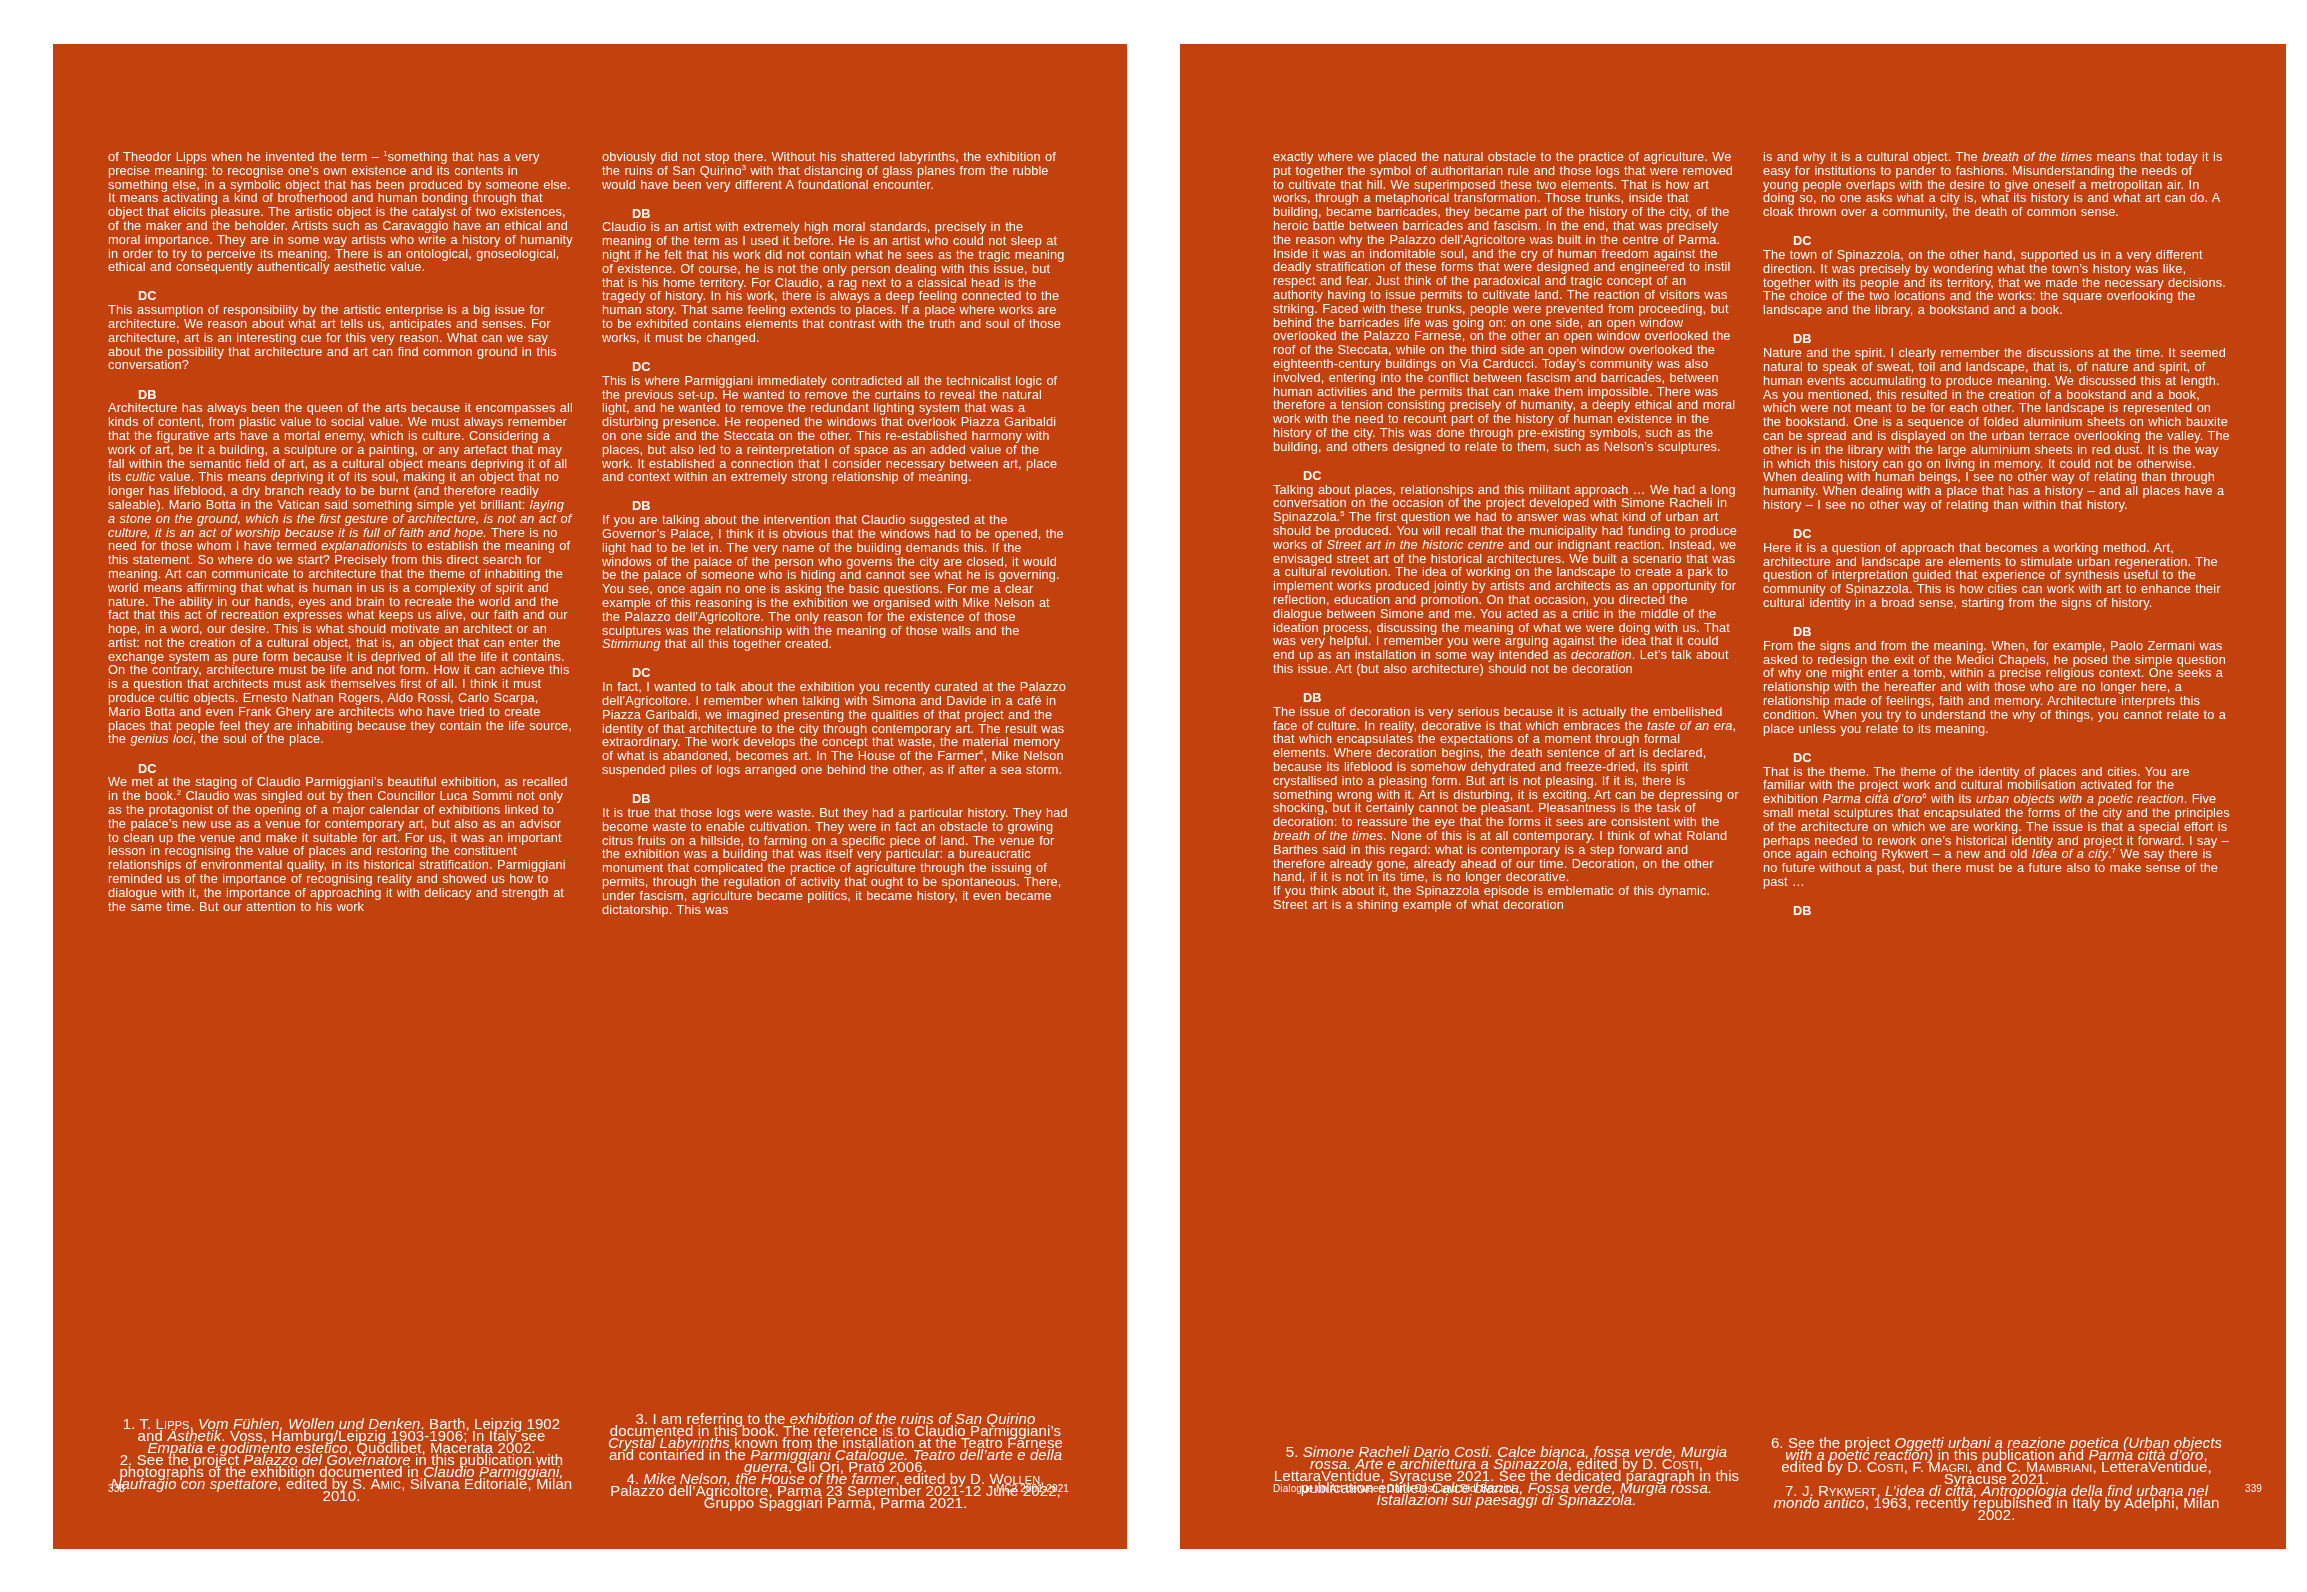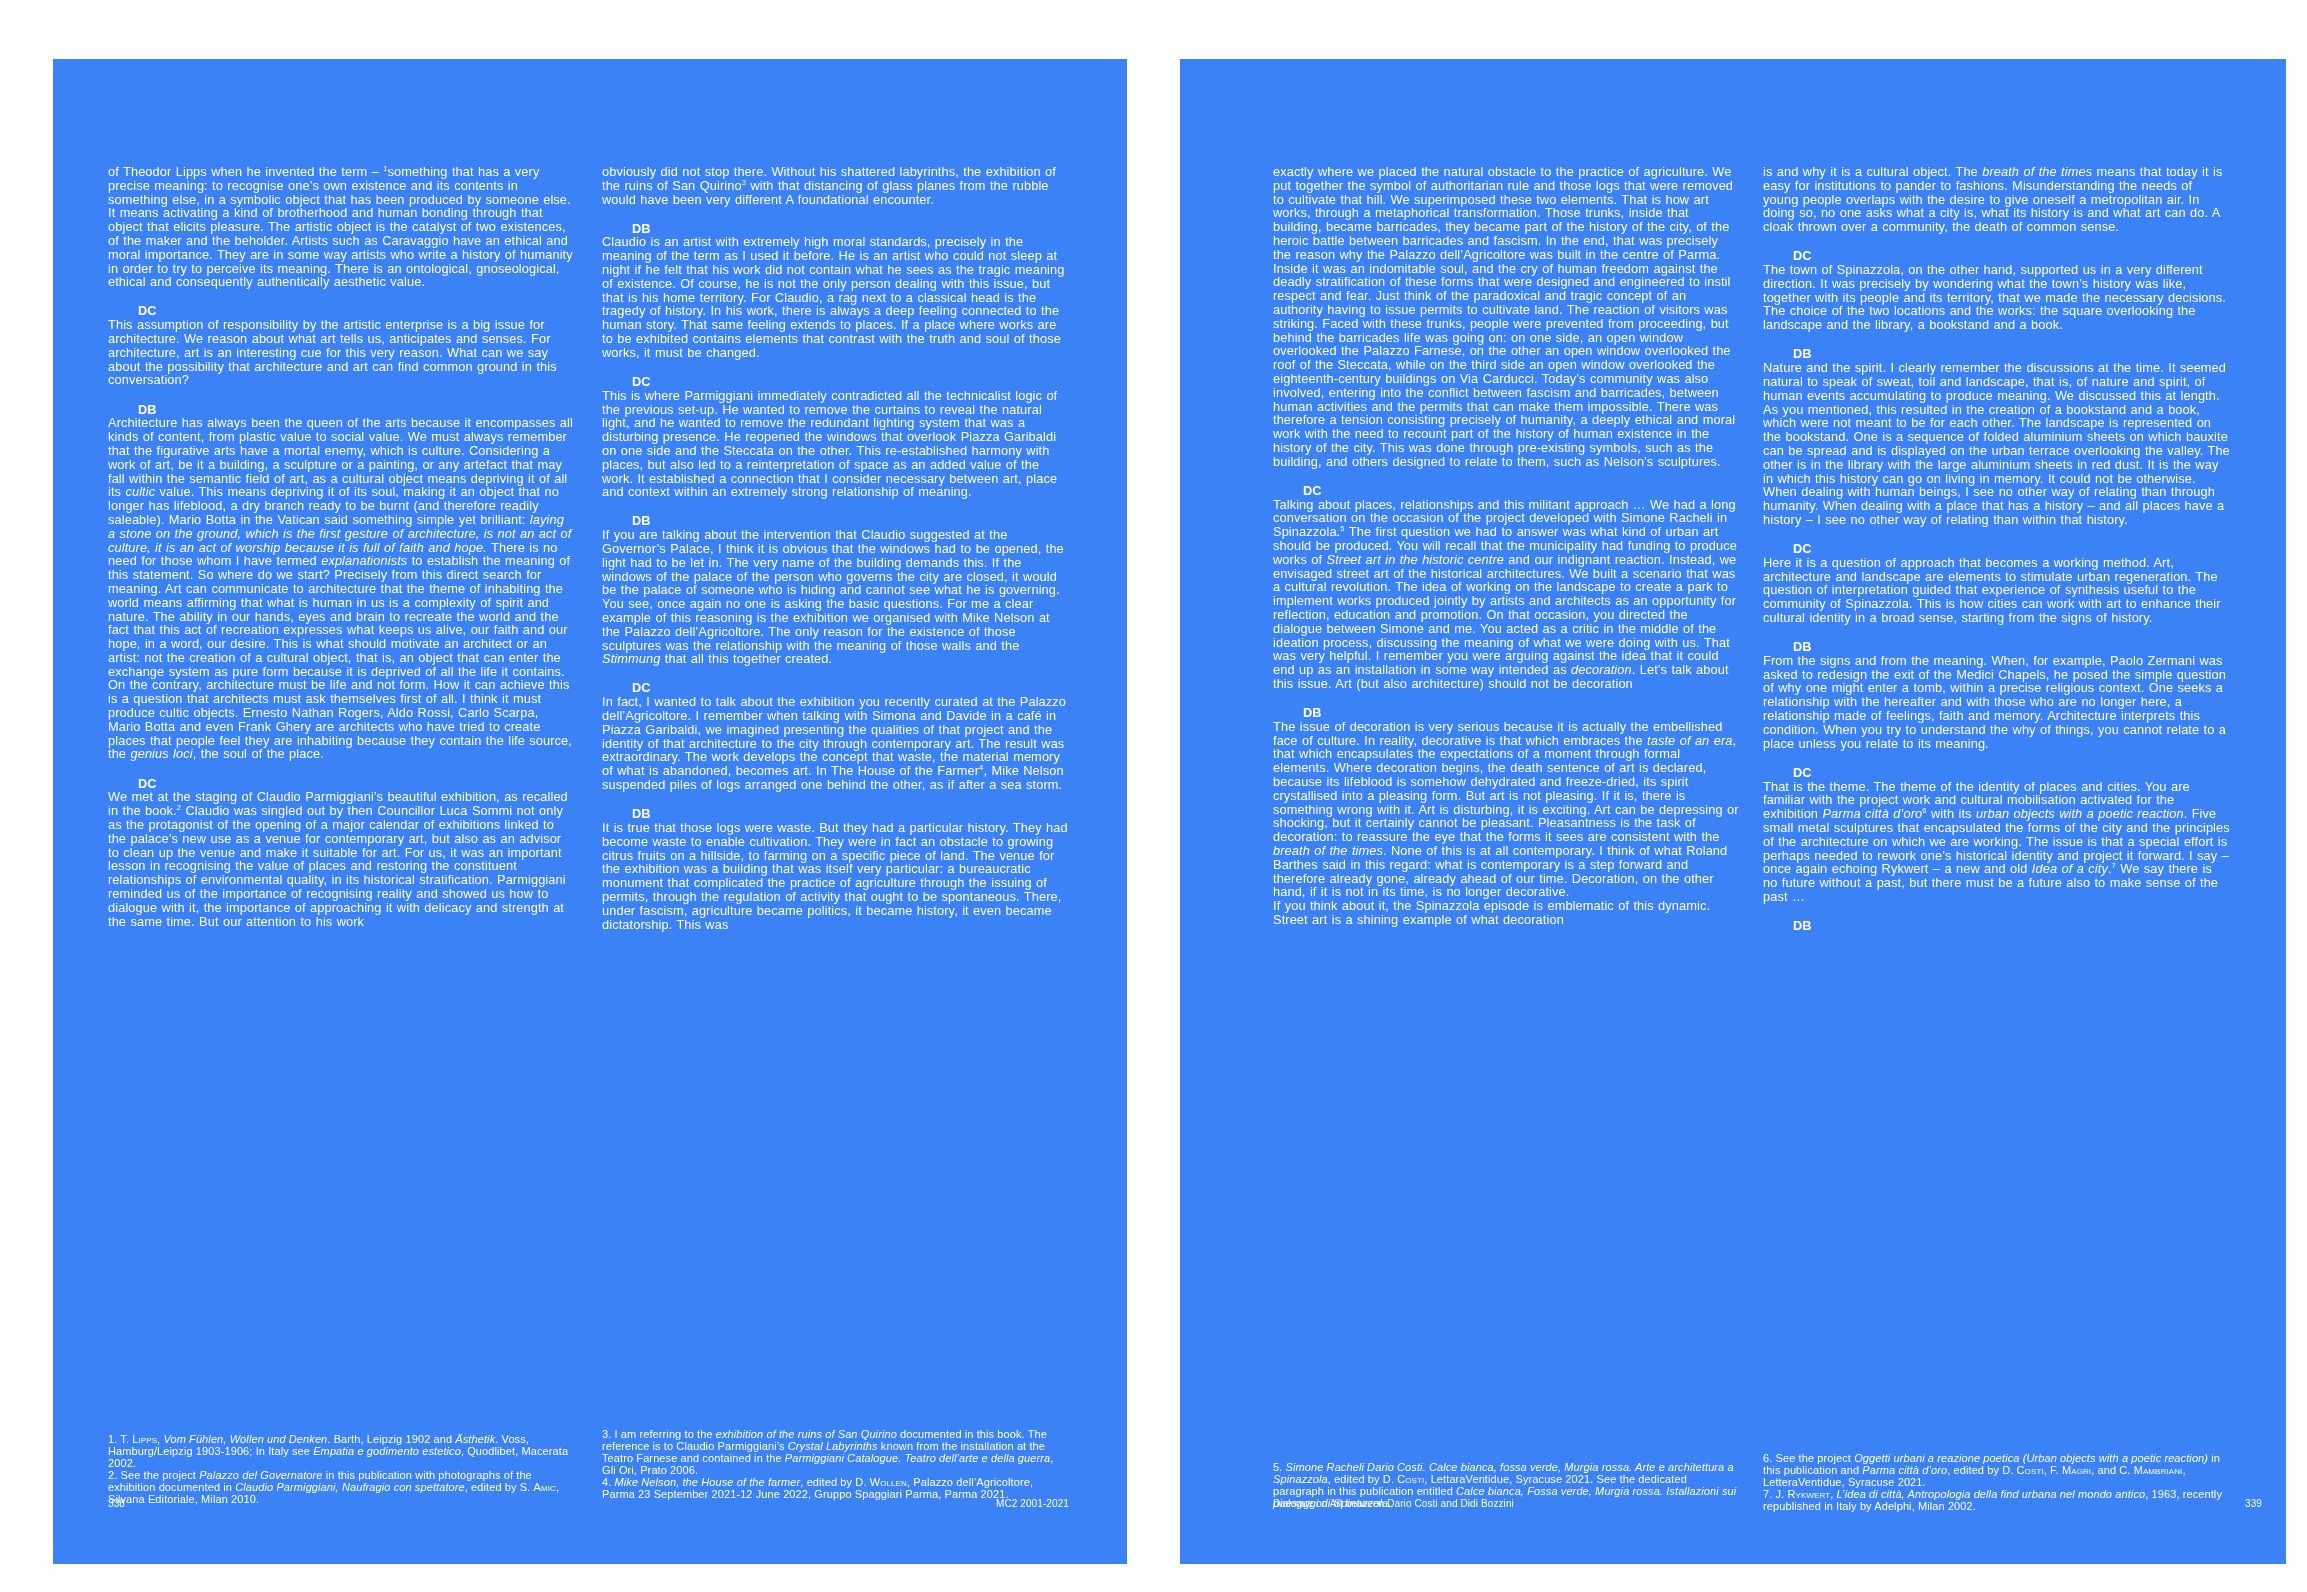--- a/index.html
+++ b/index.html
@@ -1,33 +1,33 @@
 <!DOCTYPE html>
 <html style="font-size:7.4px"><head>
 <meta charset="utf-8">
 <style>
   html,body{margin:0;padding:0;background:#ffffff;}
   .spread{position:relative;width:2307px;height:1592px;background:#ffffff;
           font-family:"Liberation Sans",sans-serif;color:#ffffff;}
-  .page{position:absolute;top:59px;width:1074px;height:1505px;background:#3b82f6;overflow:hidden;}
+  .page{position:absolute;top:44px;width:1074px;height:1505px;background:#c2410c;overflow:hidden;}
   .page.left{left:53px;}
   .page.right{left:1180px;padding-left:32px;}
   .column{position:absolute;top:106px;width:467px;height:1353px;}
   .page.left  .c0{left:55px;}
   .page.left  .c1{left:549px;}
   .page.right .c0{left:93px;}
   .page.right .c1{left:583px;}
   .body{font-size:12.8px;line-height:13.8px;letter-spacing:0.1px;word-spacing:0.7px;}
   .para{margin:0;}
   .speaker{font-weight:700;margin:15.3px 0 0 30px;}
   .it{font-style:italic;}
   .sc{font-variant:small-caps;}
   .sup{font-size:0.6em;vertical-align:super;line-height:0;}
-  .footnotes{position:absolute;left:0;width:467px;font-size:11px;line-height:12px;
-             letter-spacing:0.1px;}
+  .footnotes{position:absolute;left:0;width:467px;font-size:15px;line-height:12px;
+             letter-spacing:0.1px;text-align:center;}
   .fn{margin:0;}
   .page.left  .c0 .footnotes{top:1268px;}
   .page.left  .c1 .footnotes{top:1263px;}
   .page.right .c0 .footnotes{top:1296px;}
   .page.right .c1 .footnotes{top:1287px;}
   .page-number,.running-footer{position:absolute;top:1439px;font-size:10px;letter-spacing:0.1px;}
   .pn-left{left:55px;}
   .rf-right{right:58px;}
   .rf-left{left:93px;}
   .pn-right{right:24px;}

